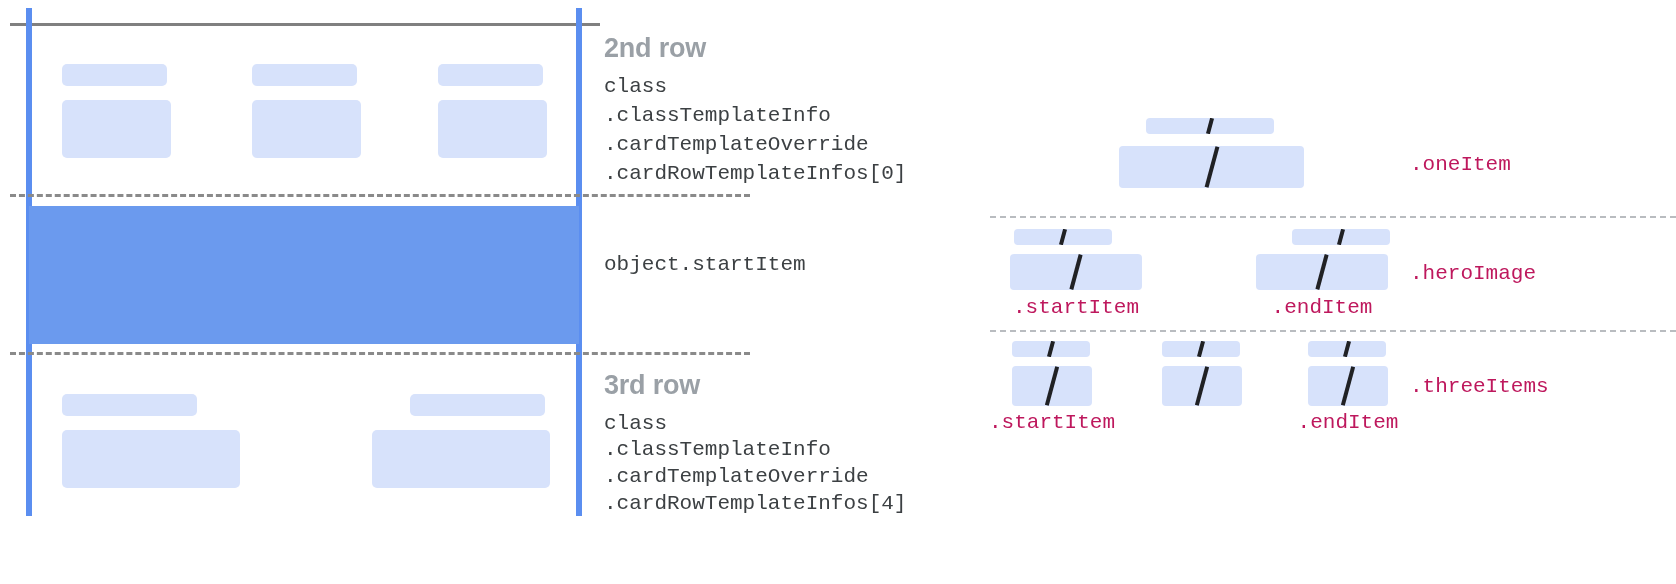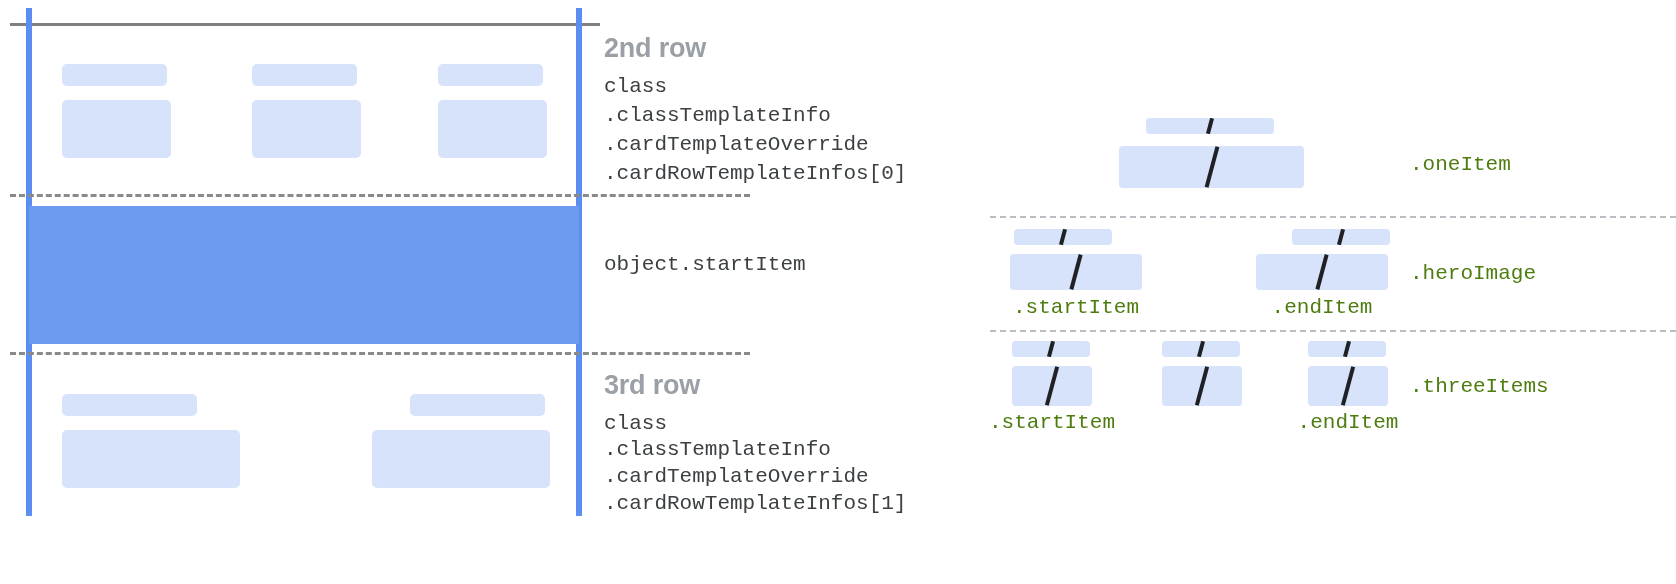--- a/index.html
+++ b/index.html
@@ -80,21 +80,21 @@
     position: absolute;
     left: 50%;
     top: 50%;
     width: 4px;
     height: 100%;
     background: #202124;
     transform: translate(-50%, -50%) rotate(15deg);
   }
   .rlabel {
     position: absolute;
-    color: #4d7c0f;
+    color: #be185d;
     font-family: "Liberation Mono", monospace;
     font-size: 21px;
     white-space: pre;
   }
   .rlabel.center { text-align: center; }
 </style>
 </head>
 <body>
 
 <div id="root">
@@ -134,21 +134,21 @@
   <div class="code" style="left:604px; top:101px;">.classTemplateInfo</div>
   <div class="code" style="left:604px; top:130px;">.cardTemplateOverride</div>
   <div class="code" style="left:604px; top:159px;">.cardRowTemplateInfos[0]</div>
 
   <div class="code" style="left:604px; top:250px;">object.startItem</div>
 
   <div class="rowtitle" style="left:604px; top:370px;">3rd row</div>
   <div class="code" style="left:604px; top:409px;">class</div>
   <div class="code" style="left:604px; top:435px;">.classTemplateInfo</div>
   <div class="code" style="left:604px; top:462px;">.cardTemplateOverride</div>
-  <div class="code" style="left:604px; top:489px;">.cardRowTemplateInfos[1]</div>
+  <div class="code" style="left:604px; top:489px;">.cardRowTemplateInfos[4]</div>
 
   <div class="abs" style="left:960px; top:0; width:716px; height:584px;">
 
     <div class="slashbox" style="left:186px; top:118px; width:128px; height:16px;">
       <span class="slash"></span>
     </div>
     <div class="slashbox" style="left:159px; top:146px; width:185px; height:42px;">
       <span class="slash"></span>
     </div>
     <div class="rlabel" style="left:450px; top:153px;">.oneItem</div>

